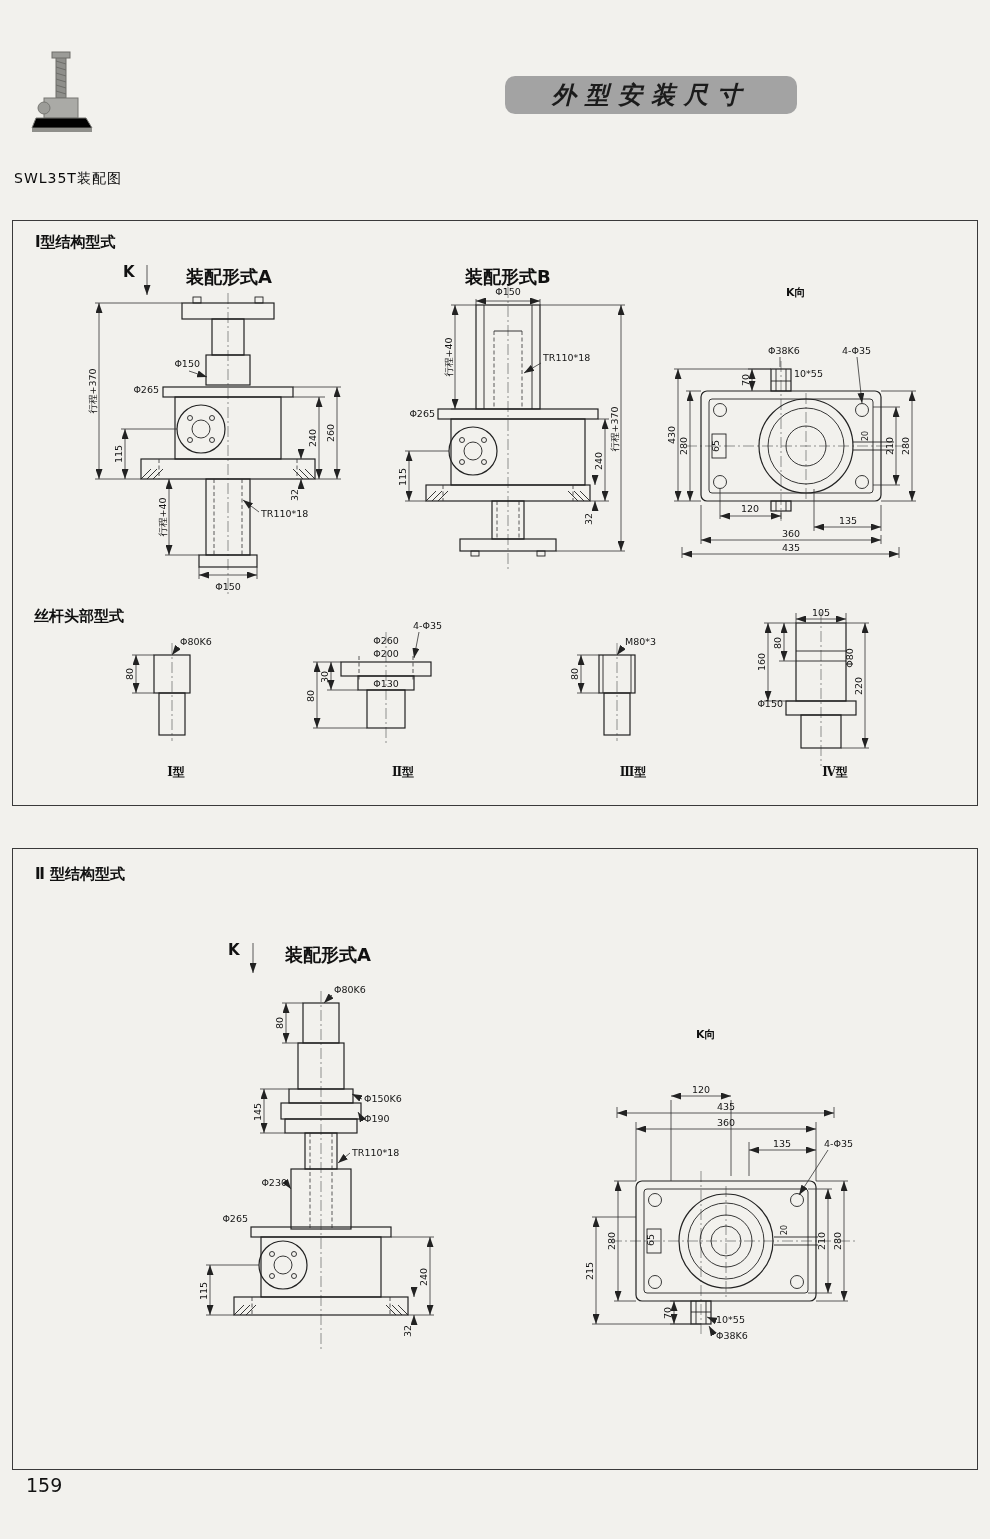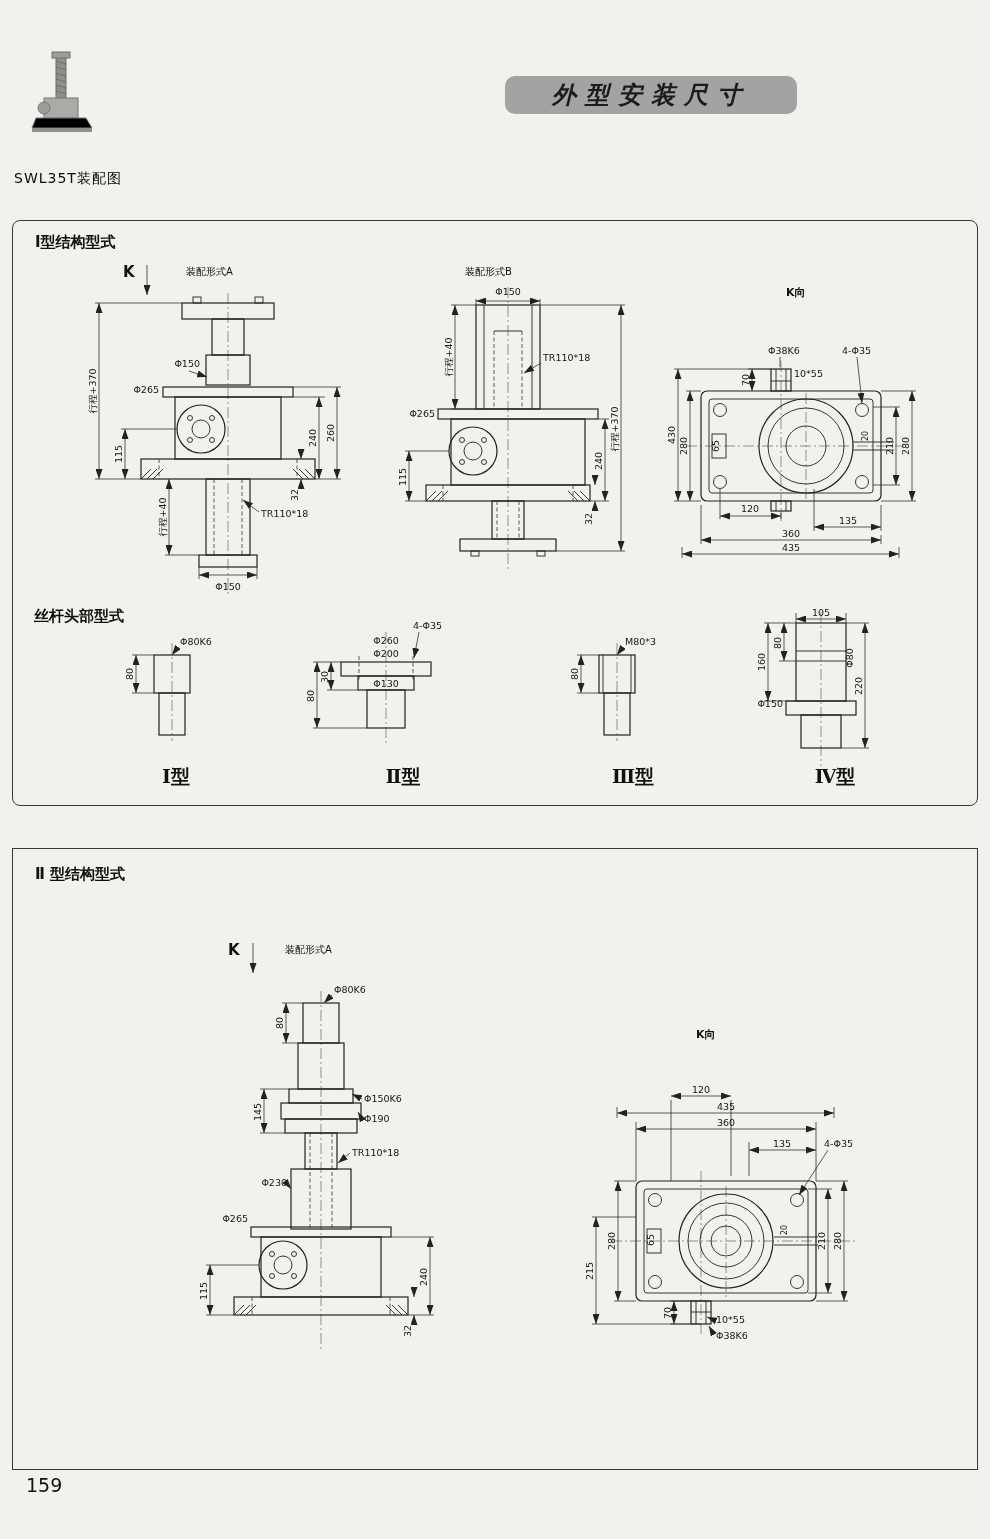--- a/index.html
+++ b/index.html
@@ -8,27 +8,27 @@
           background:#f2f1ed; color:#111;
           font-family:"DejaVu Sans","Liberation Sans",sans-serif; overflow:hidden; }
   .header-band { position:absolute; left:505px; top:76px; width:292px; height:38px;
                  background:#a3a3a3; border-radius:10px;
                  display:flex; align-items:center; justify-content:center; }
   .header-band span { font-size:24px; font-weight:bold; font-style:italic;
                       letter-spacing:9px; color:#1b1b1b;
                       font-family:"DejaVu Serif","Liberation Serif",serif; }
   .doc-title { position:absolute; left:14px; top:170px; font-size:14px; letter-spacing:1px; color:#0a0a0a; }
   .box { position:absolute; left:12px; width:966px; border:1px solid #3a3a3a; }
-  .box1 { top:220px; height:586px;border-radius:8px; }
+  .box1 { top:220px; height:586px; }
   .box2 { top:848px; height:622px; }
   .sec-title { position:absolute; font-size:15px; font-weight:bold; }
-  .dlabel { position:absolute; font-size:10px; font-weight:normal; }
+  .dlabel { position:absolute; font-size:18px; font-weight:bold; }
   .klabel { position:absolute; font-size:11px; font-weight:bold; }
   .kmark  { position:absolute; font-size:15px; font-weight:bold; }
-  .tlabel { position:absolute; width:70px; text-align:center; font-size:19px; font-weight:bold;
+  .tlabel { position:absolute; width:70px; text-align:center; font-size:12px; font-weight:bold;
             font-family:"DejaVu Serif","Liberation Serif",serif; }
   .page-num { position:absolute; left:26px; top:1474px; font-size:19px; }
   svg { position:absolute; overflow:visible; }
   svg text { font-size:9.5px; fill:#151515; font-family:inherit; }
   svg text.sm { font-size:8px; }
   .o  { fill:none; stroke:#222; stroke-width:1.2; }
   .t  { fill:none; stroke:#222; stroke-width:0.9; }
   .dm { fill:none; stroke:#333; stroke-width:0.8; }
   .cl { fill:none; stroke:#666; stroke-width:0.7; stroke-dasharray:11 3 2 3; }
   .hd { fill:none; stroke:#333; stroke-width:0.8; stroke-dasharray:4 2.5; }

